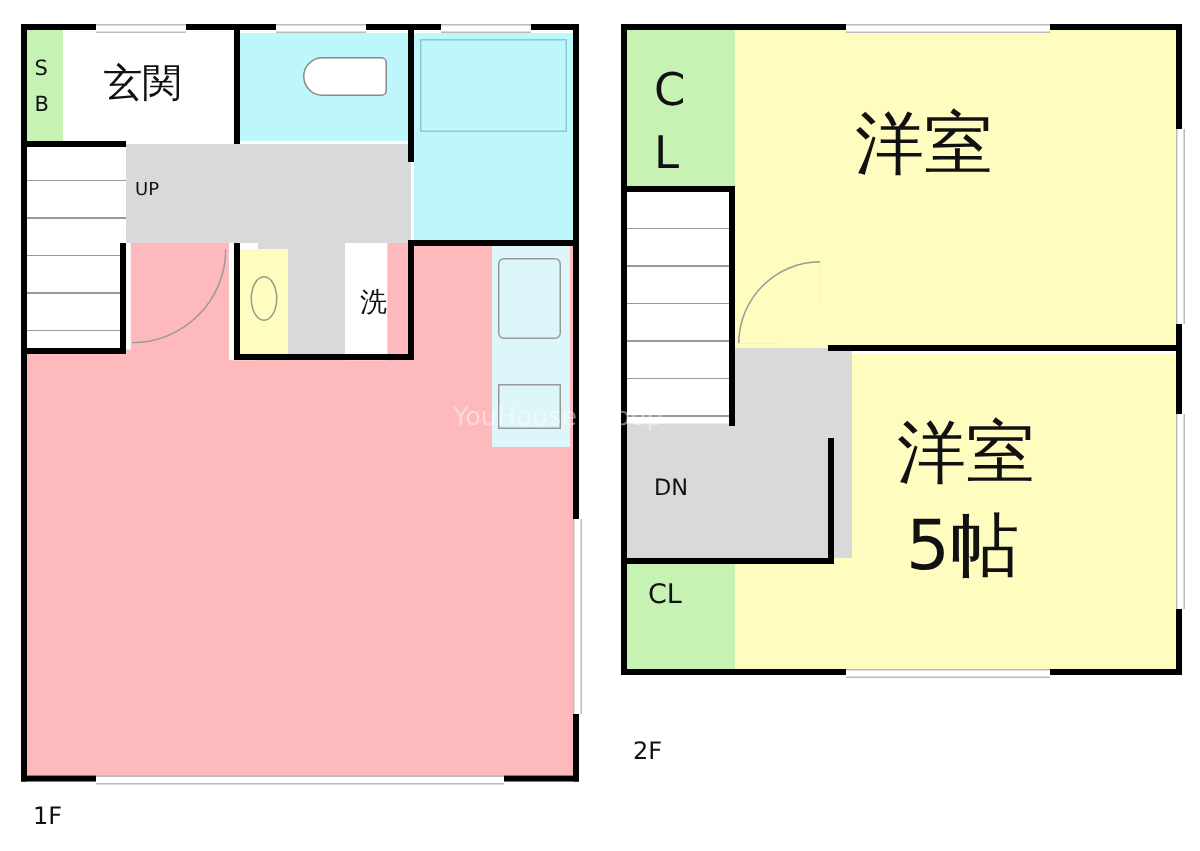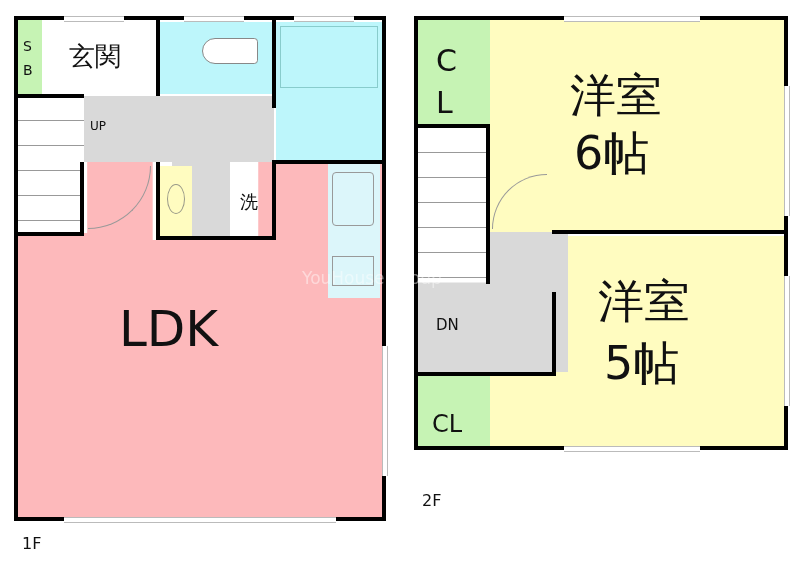--- a/index.html
+++ b/index.html
@@ -42,21 +42,20 @@
   <div class="abs" style="left:218px;top:150px;width:40px;height:70px;background:#fff;"></div>
   <div class="lbl" style="left:226px;top:177px;font-size:18px;">洗</div>
 
   <div class="abs" style="left:4px;top:146px;width:364px;height:355px;background:#fdb9bb;clip-path:polygon(0 20%,19% 20%,19% 0,37% 0,37% 22%,66% 22%,66% 0,100% 0,100% 100%,0 100%);"></div>
   <div class="door-arc" style="left:74px;top:150px;width:62px;height:62px;border-top:none;border-left:none;"></div>
 
   <div class="abs" style="left:314px;top:148px;width:52px;height:134px;background:#dcf6fa;"></div>
   <div class="abs" style="left:318px;top:156px;width:42px;height:54px;border:1px solid #999;border-radius:4px;"></div>
   <div class="abs" style="left:318px;top:240px;width:42px;height:30px;border:1px solid #999;"></div>
 
-  <div class="lbl" style="left:105px;top:288px;font-size:50px;">LDK</div>
 
   <div class="wall" style="left:0;top:0;width:4px;height:505px;"></div>
   <div class="wall" style="left:0;top:501px;width:372px;height:4px;"></div>
   <div class="wall" style="left:368px;top:0;width:4px;height:505px;"></div>
   <div class="wall" style="left:0;top:0;width:372px;height:4px;"></div>
   <div class="wall" style="left:0;top:78px;width:70px;height:4px;"></div>
   <div class="wall" style="left:66px;top:146px;width:4px;height:74px;"></div>
   <div class="wall" style="left:0;top:216px;width:70px;height:4px;"></div>
   <div class="wall" style="left:142px;top:0;width:4px;height:80px;"></div>
   <div class="wall" style="left:258px;top:0;width:4px;height:92px;"></div>
@@ -75,34 +74,33 @@
 <div class="lbl" style="left:22px;top:536px;font-size:16px;">1F</div>
 
 <div class="abs" style="left:414px;top:16px;width:374px;height:434px;">
 
   <div class="abs" style="left:4px;top:4px;width:72px;height:104px;background:#c6f3b4;"></div>
   <div class="lbl" style="left:22px;top:30px;font-size:30px;">C</div>
   <div class="lbl" style="left:22px;top:72px;font-size:30px;">L</div>
 
   <div class="abs" style="left:76px;top:4px;width:294px;height:212px;background:#fffcc0;"></div>
   <div class="lbl" style="left:156px;top:56px;font-size:46px;">洋室</div>
-  <div class="lbl" style="left:160px;top:114px;font-size:46px;">6帖</div>
 
   <div class="stairs" style="left:4px;top:112px;width:70px;height:154px;"></div>
 
   <div class="abs" style="left:4px;top:216px;width:150px;height:140px;background:#d9d9d9;clip-path:polygon(48% 0,100% 0,100% 100%,0 100%,0 36%,48% 36%);"></div>
   <div class="lbl" style="left:22px;top:302px;font-size:15px;">DN</div>
 
   <div class="abs" style="left:154px;top:220px;width:216px;height:210px;background:#fffcc0;"></div>
   <div class="abs" style="left:76px;top:356px;width:80px;height:74px;background:#fffcc0;"></div>
   <div class="lbl" style="left:184px;top:262px;font-size:46px;">洋室</div>
   <div class="lbl" style="left:190px;top:324px;font-size:46px;">5帖</div>
 
   <div class="abs" style="left:4px;top:360px;width:72px;height:70px;background:#c6f3b4;"></div>
-  <div class="lbl" style="left:18px;top:396px;font-size:24px;">CL</div>
+  <div class="lbl" style="left:18px;top:372px;font-size:18px;">CL</div>
 
   <div class="door-arc" style="left:78px;top:158px;width:54px;height:54px;border-radius:100% 0 0 0;border-right:none;border-bottom:none;"></div>
 
   <div class="wall" style="left:0;top:0;width:374px;height:4px;"></div>
   <div class="wall" style="left:0;top:0;width:4px;height:434px;"></div>
   <div class="wall" style="left:370px;top:0;width:4px;height:434px;"></div>
   <div class="wall" style="left:0;top:430px;width:374px;height:4px;"></div>
   <div class="wall" style="left:0;top:108px;width:76px;height:4px;"></div>
   <div class="wall" style="left:72px;top:108px;width:4px;height:160px;"></div>
   <div class="wall" style="left:138px;top:214px;width:236px;height:4px;"></div>

